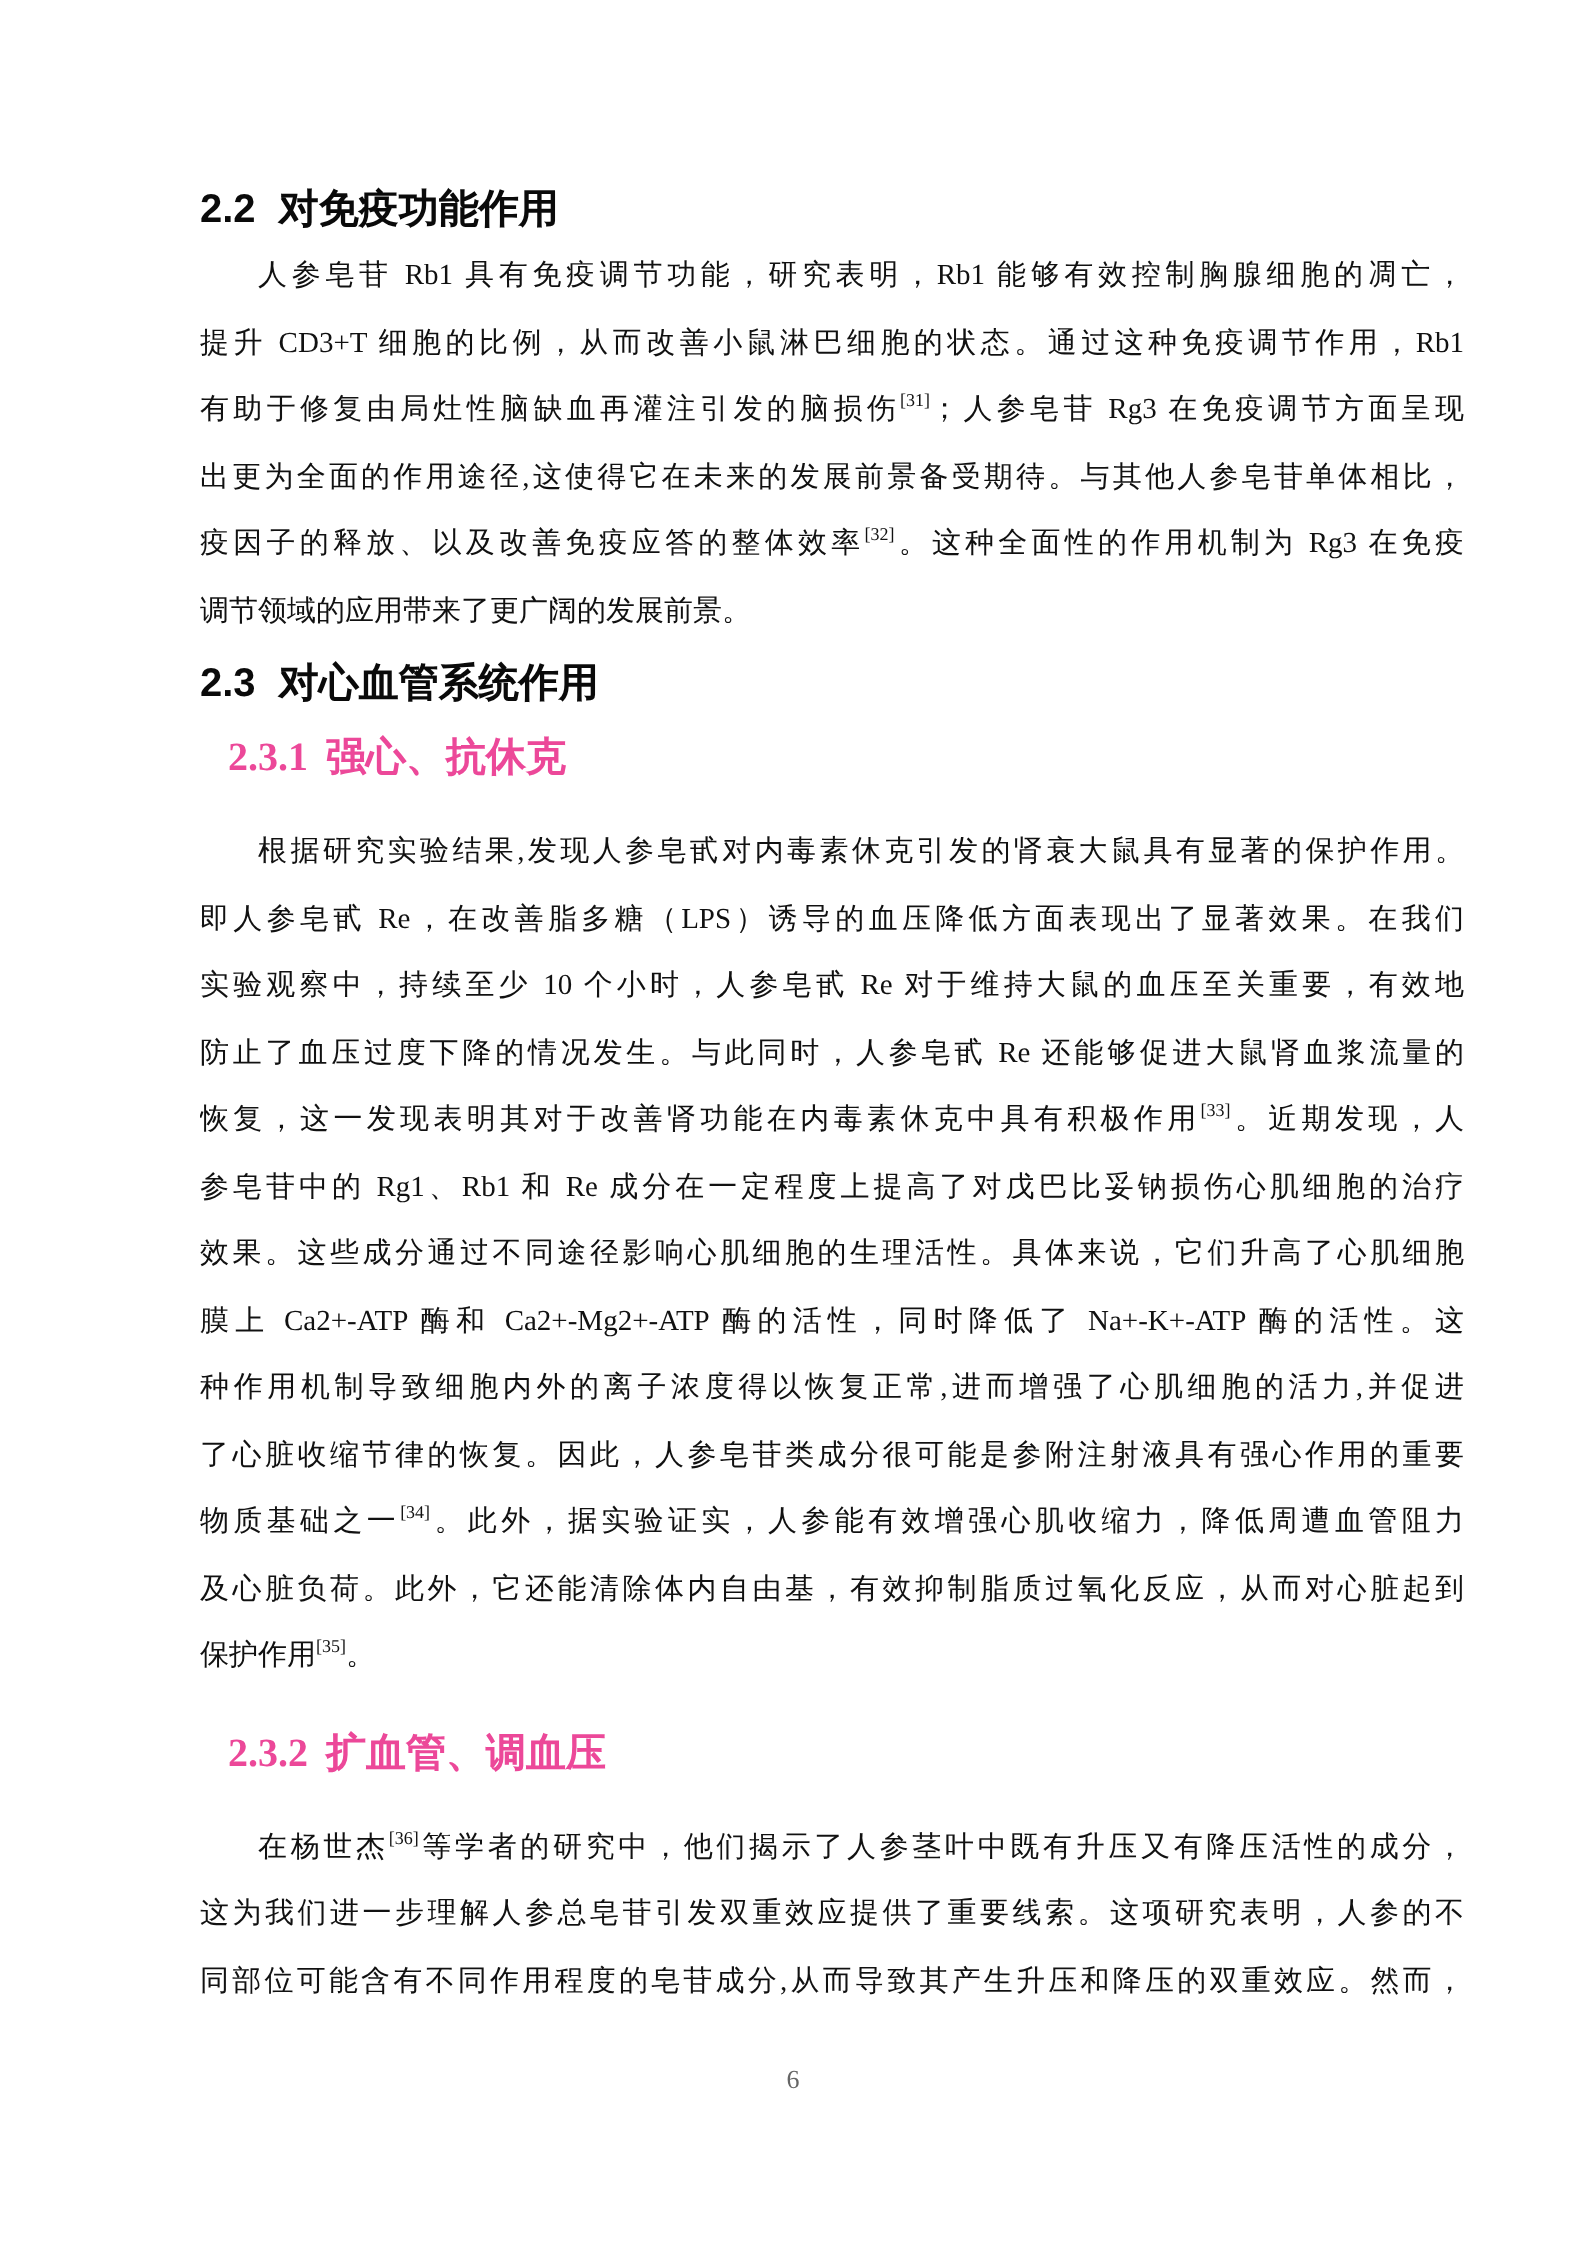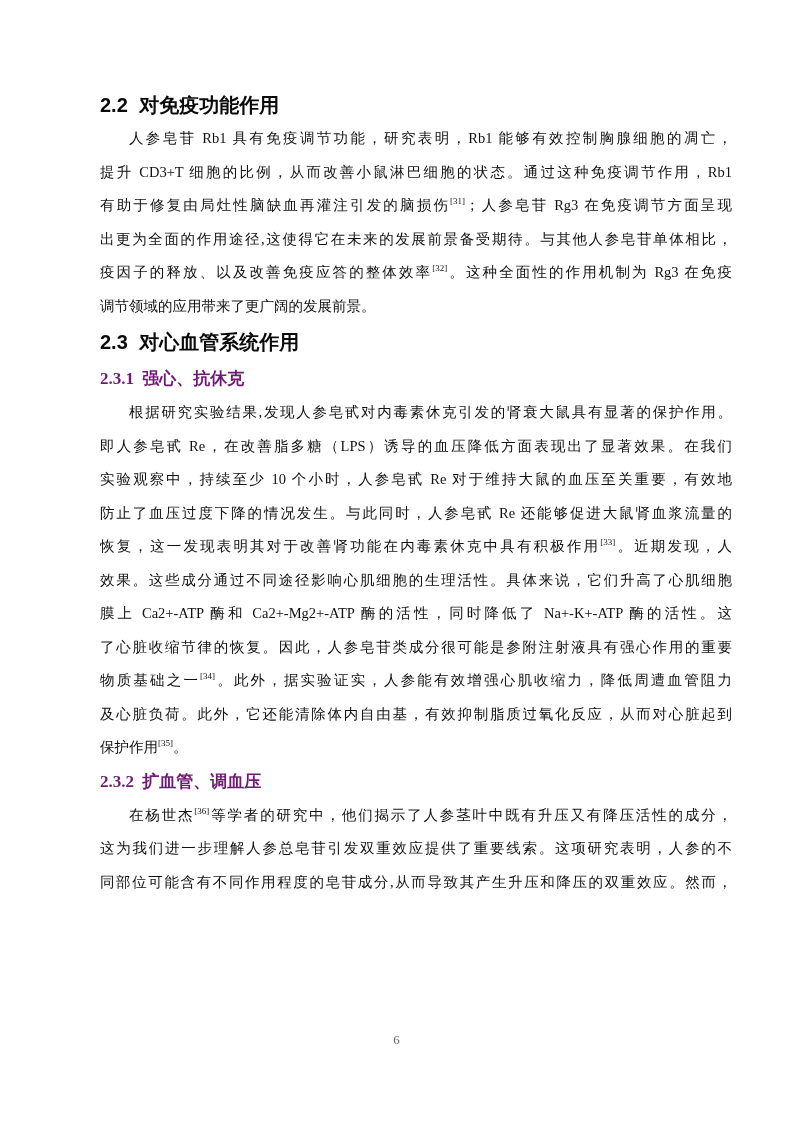--- a/index.html
+++ b/index.html
@@ -25,28 +25,28 @@
     margin: 0;
     font-family: "Liberation Sans", "DejaVu Sans", sans-serif;
     font-size: 20px;
     font-weight: bold;
     height: 34px;
     line-height: 34px;
     word-spacing: 6px;
     color: #0a0a0a;
   }
   h3.sub {
-    margin: 0;
+    margin: 14px;
     font-family: "Liberation Serif", "DejaVu Serif", serif;
-    font-size: 17px;
+    font-size: 20px;
     font-weight: bold;
     height: 34px;
     line-height: 34px;
     word-spacing: 4px;
-    color: #701a75;
+    color: #ec4899;
   }
   h2.mt2 { margin-top: 2px; }
   h3.mt3 { margin-top: 3px; }
   .para { margin: 0; padding: 0; }
   .line {
     font-size: 14.5px;
     height: 33.5px;
     line-height: 33.5px;
     text-align: justify;
     text-align-last: justify;
@@ -92,22 +92,24 @@
   <h2 class="sec mt2">2.3 对心血管系统作用</h2>
 
   <h3 class="sub mt3">2.3.1 强心、抗休克</h3>
 
   <div class="para">
     <div class="line rich indent">根据研究实验结果,发现人参皂甙对内毒素休克引发的肾衰大鼠具有显著的保护作用。</div>
     <div class="line rich">即人参皂甙 Re，在改善脂多糖（LPS）诱导的血压降低方面表现出了显著效果。在我们</div>
     <div class="line rich">实验观察中，持续至少 10 个小时，人参皂甙 Re 对于维持大鼠的血压至关重要，有效地</div>
     <div class="line rich">防止了血压过度下降的情况发生。与此同时，人参皂甙 Re 还能够促进大鼠肾血浆流量的</div>
     <div class="line rich">恢复，这一发现表明其对于改善肾功能在内毒素休克中具有积极作用<sup>[33]</sup>。近期发现，人</div>
+    <div class="line rich">参皂苷中的 Rg1、Rb1 和 Re 成分在一定程度上提高了对戊巴比妥钠损伤心肌细胞的治疗</div>
     <div class="line rich">效果。这些成分通过不同途径影响心肌细胞的生理活性。具体来说，它们升高了心肌细胞</div>
     <div class="line rich">膜上 Ca2+-ATP 酶和 Ca2+-Mg2+-ATP 酶的活性，同时降低了 Na+-K+-ATP 酶的活性。这</div>
+    <div class="line rich">种作用机制导致细胞内外的离子浓度得以恢复正常,进而增强了心肌细胞的活力,并促进</div>
     <div class="line rich">了心脏收缩节律的恢复。因此，人参皂苷类成分很可能是参附注射液具有强心作用的重要</div>
     <div class="line rich">物质基础之一<sup>[34]</sup>。此外，据实验证实，人参能有效增强心肌收缩力，降低周遭血管阻力</div>
     <div class="line rich">及心脏负荷。此外，它还能清除体内自由基，有效抑制脂质过氧化反应，从而对心脏起到</div>
     <div class="line rich last">保护作用<sup>[35]</sup>。</div>
   </div>
 
   <h3 class="sub">2.3.2 扩血管、调血压</h3>
 
   <div class="para">
     <div class="line rich indent">在杨世杰<sup>[36]</sup>等学者的研究中，他们揭示了人参茎叶中既有升压又有降压活性的成分，</div>

